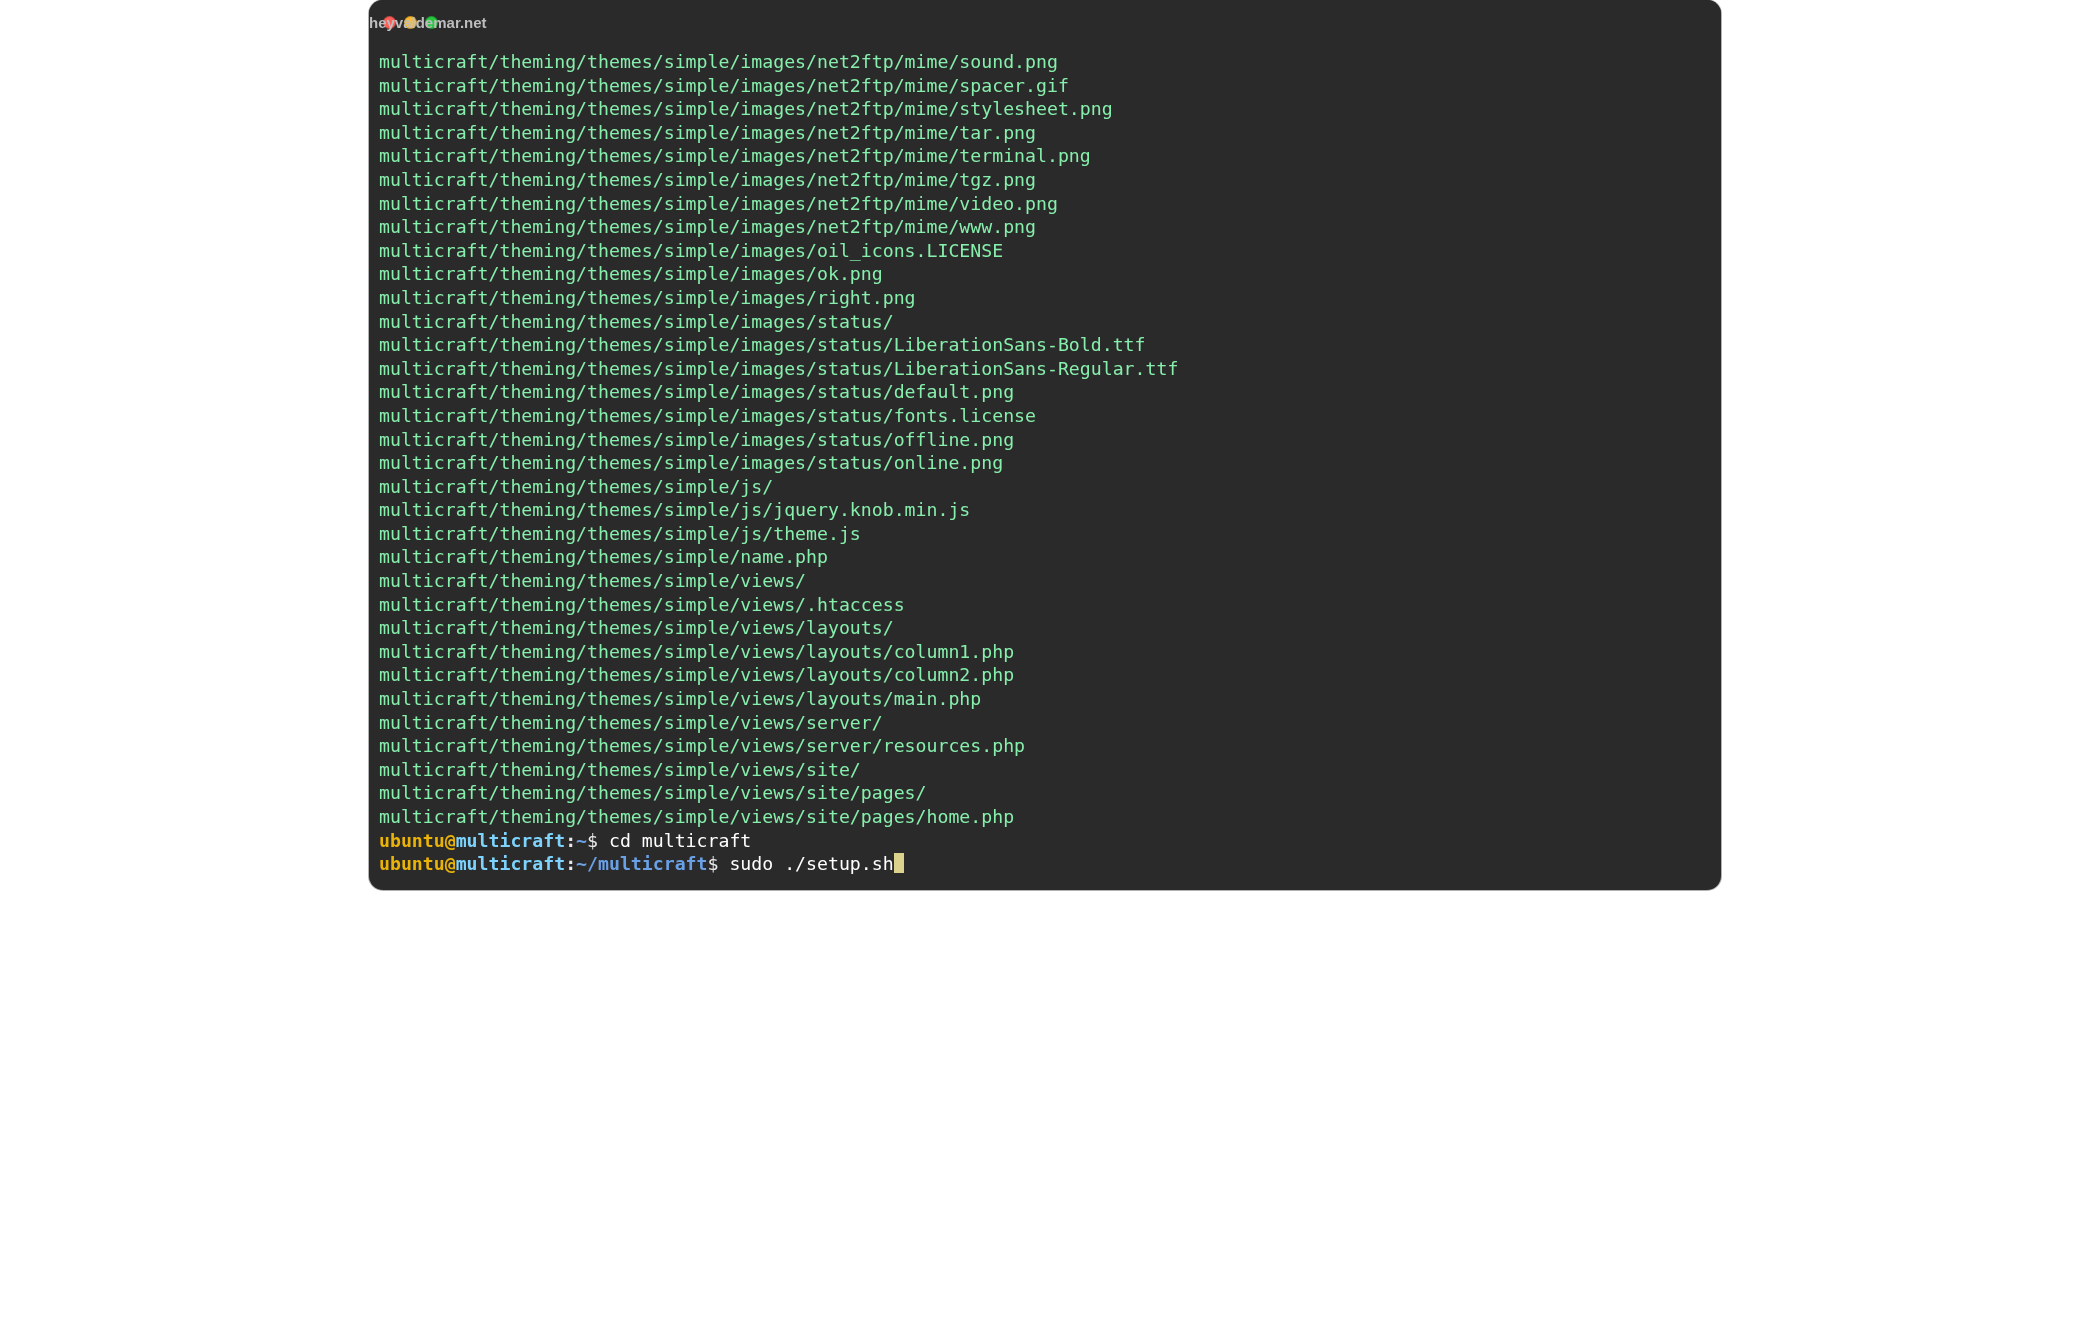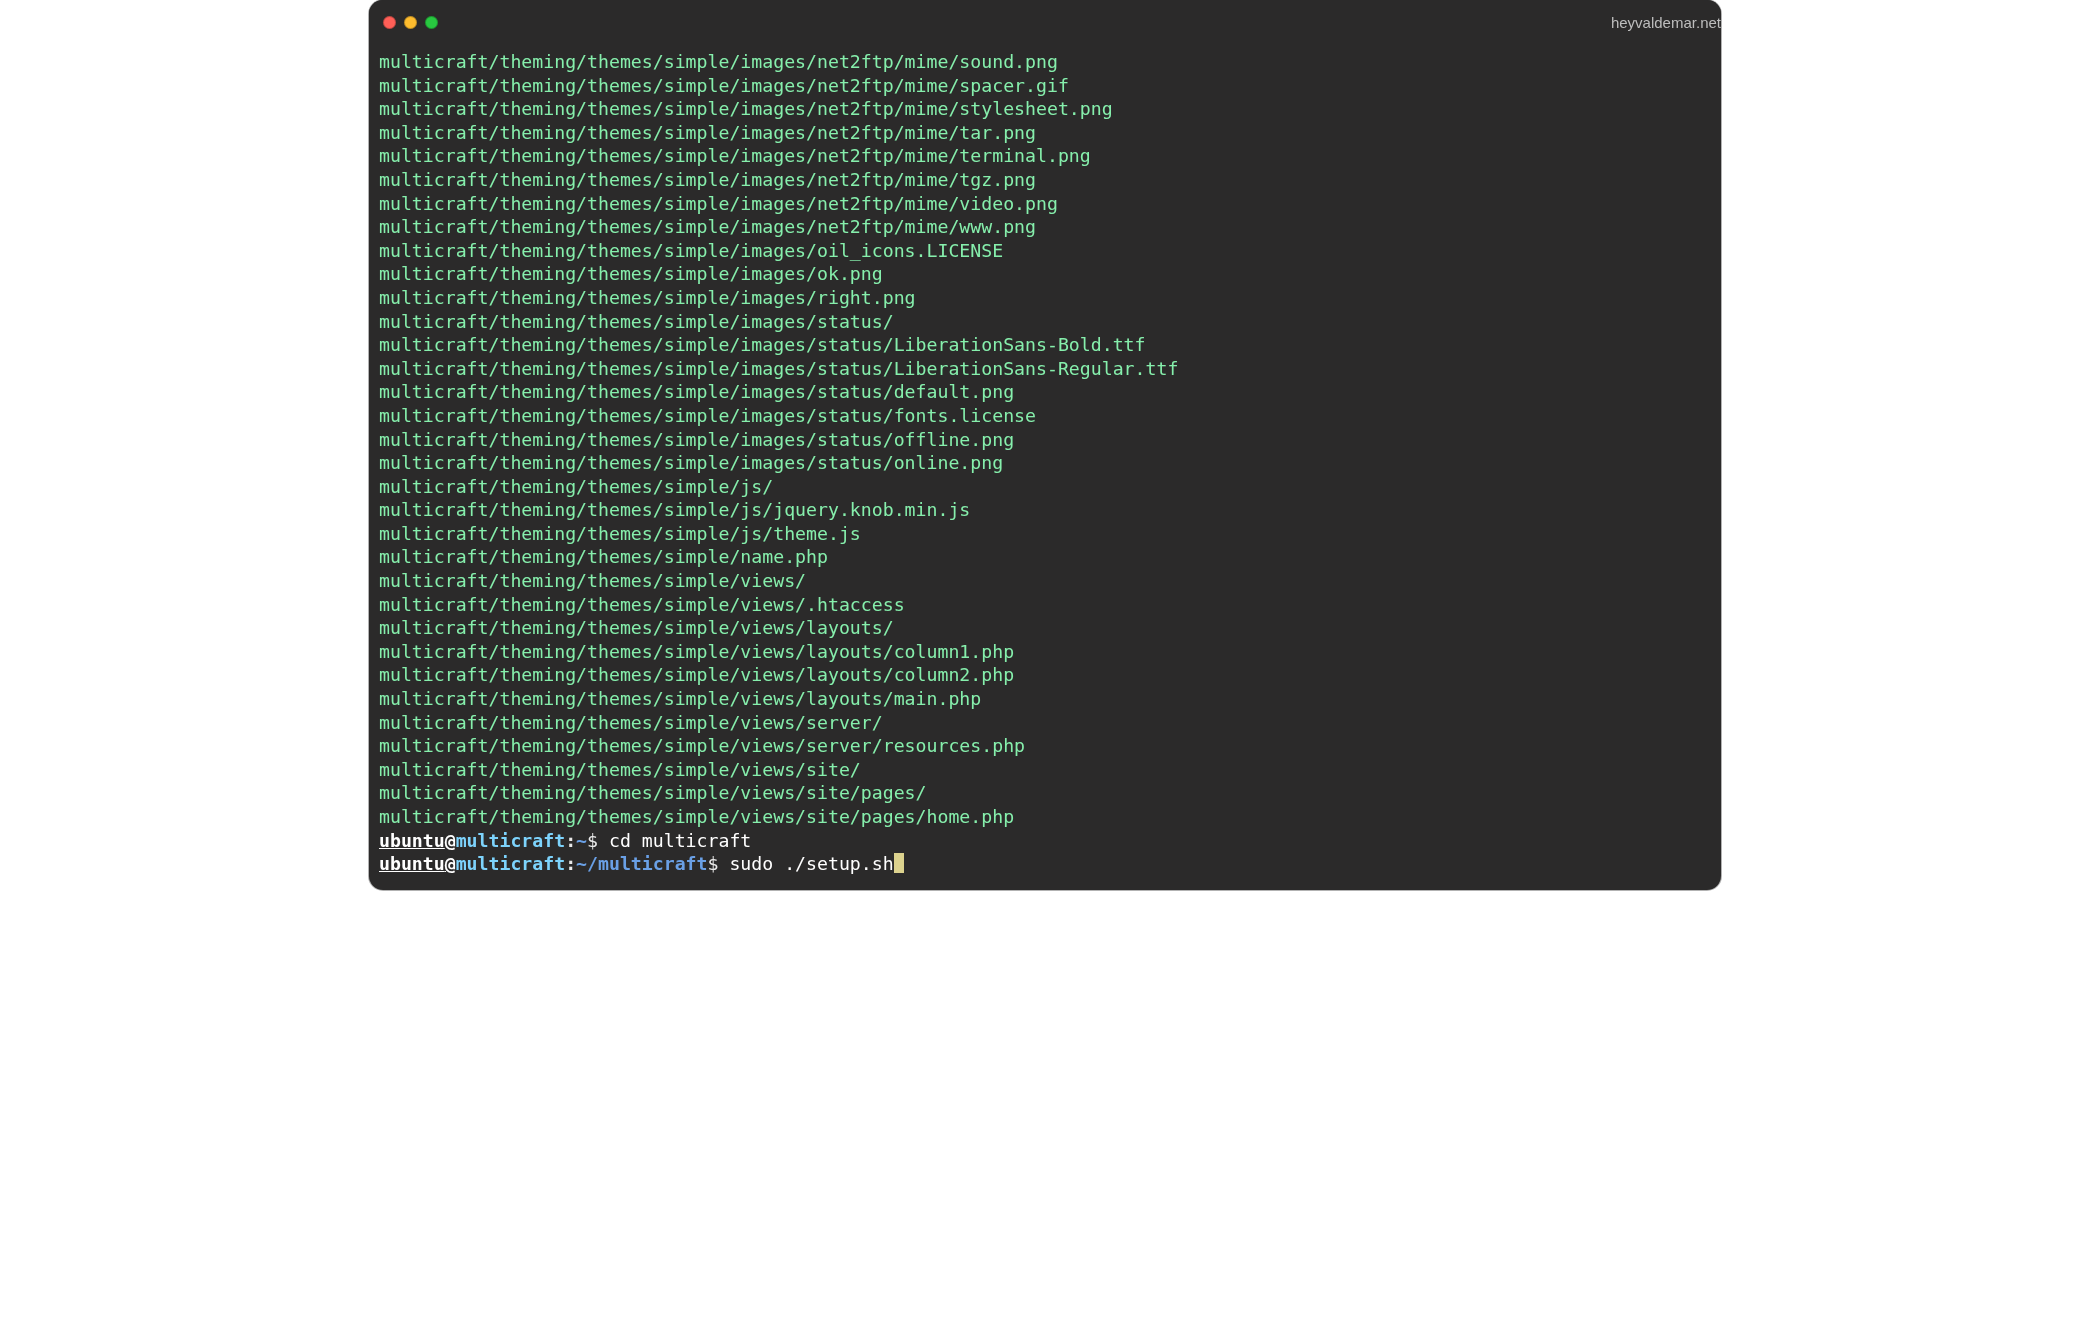--- a/index.html
+++ b/index.html
@@ -29,38 +29,38 @@
   .light {
     width: 13px; height: 13px; border-radius: 50%;
     box-shadow: inset 0 0 0 1px rgba(0,0,0,0.25);
   }
   .light.red { background: #ff5f57; }
   .light.yellow { background: #febc2e; }
   .light.green { background: #28c840; }
   .title {
     position: absolute;
     left: 0; right: 0;
-    text-align: right;
+    text-align: left;
     color: #bdbdbd;
     font-size: 15px;
-    font-weight: 400;
+    font-weight: 700;
     font-family: -apple-system, BlinkMacSystemFont, "Segoe UI", sans-serif;
     pointer-events: none;
   }
   .terminal {
     padding: 6px 10px 14px 10px;
     font-size: 18.2px;
     line-height: 23.6px;
     color: #dcd28e;
     white-space: pre;
     user-select: text;
   }
   .out-line { color: #86efac; }
   .prompt-line { white-space: pre; }
-  .user { color: #ffffff; font-weight: 700; text-decoration: underline; }
+  .user { color: #eab308; font-weight: 700; }
   .host { color: #7dd3fc; font-weight: 700; }
   .colon { color: #e9e9e9; font-weight: 700; }
   .path { color: #6aa0e6; font-weight: 700; }
   .dollar { color: #e9e9e9; }
   .cmd { color: #ffffff; }
   .cursor {
     display: inline-block;
     width: 10px;
     height: 20px;
     background: #dcd28e;

